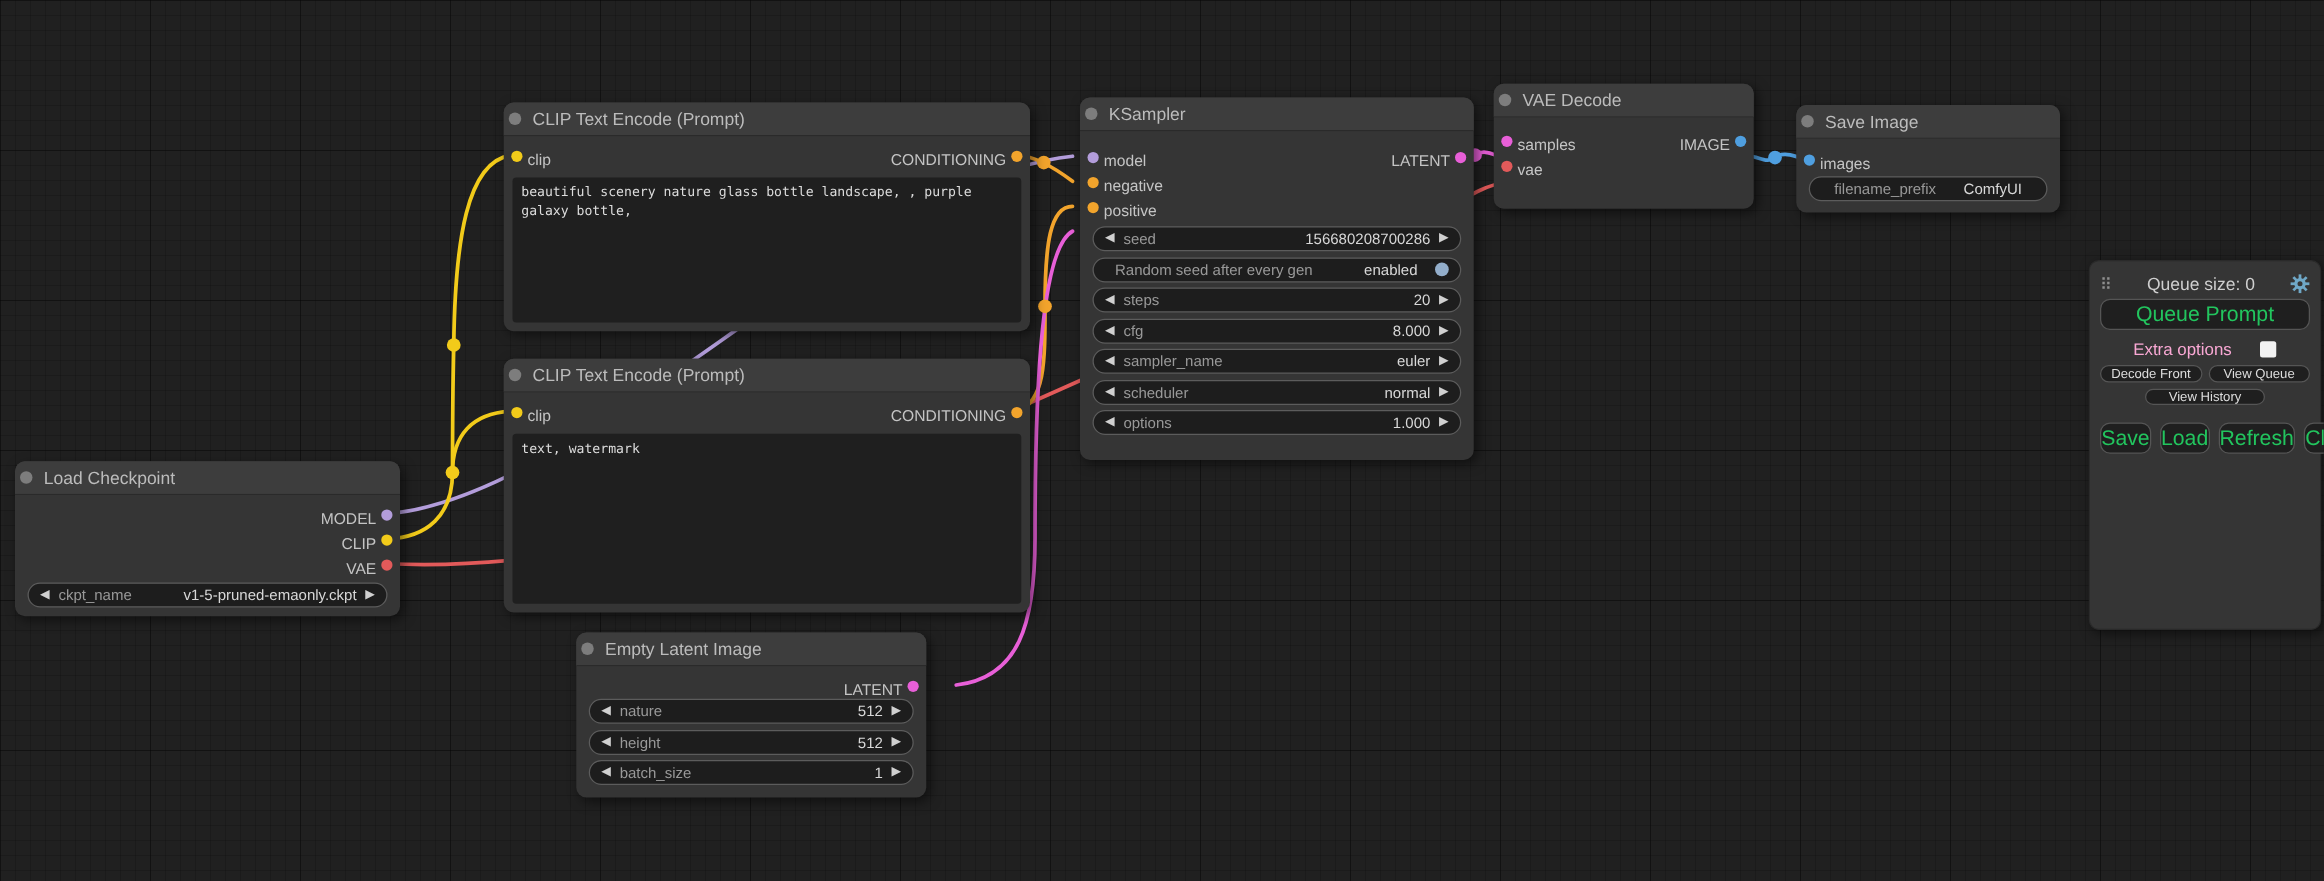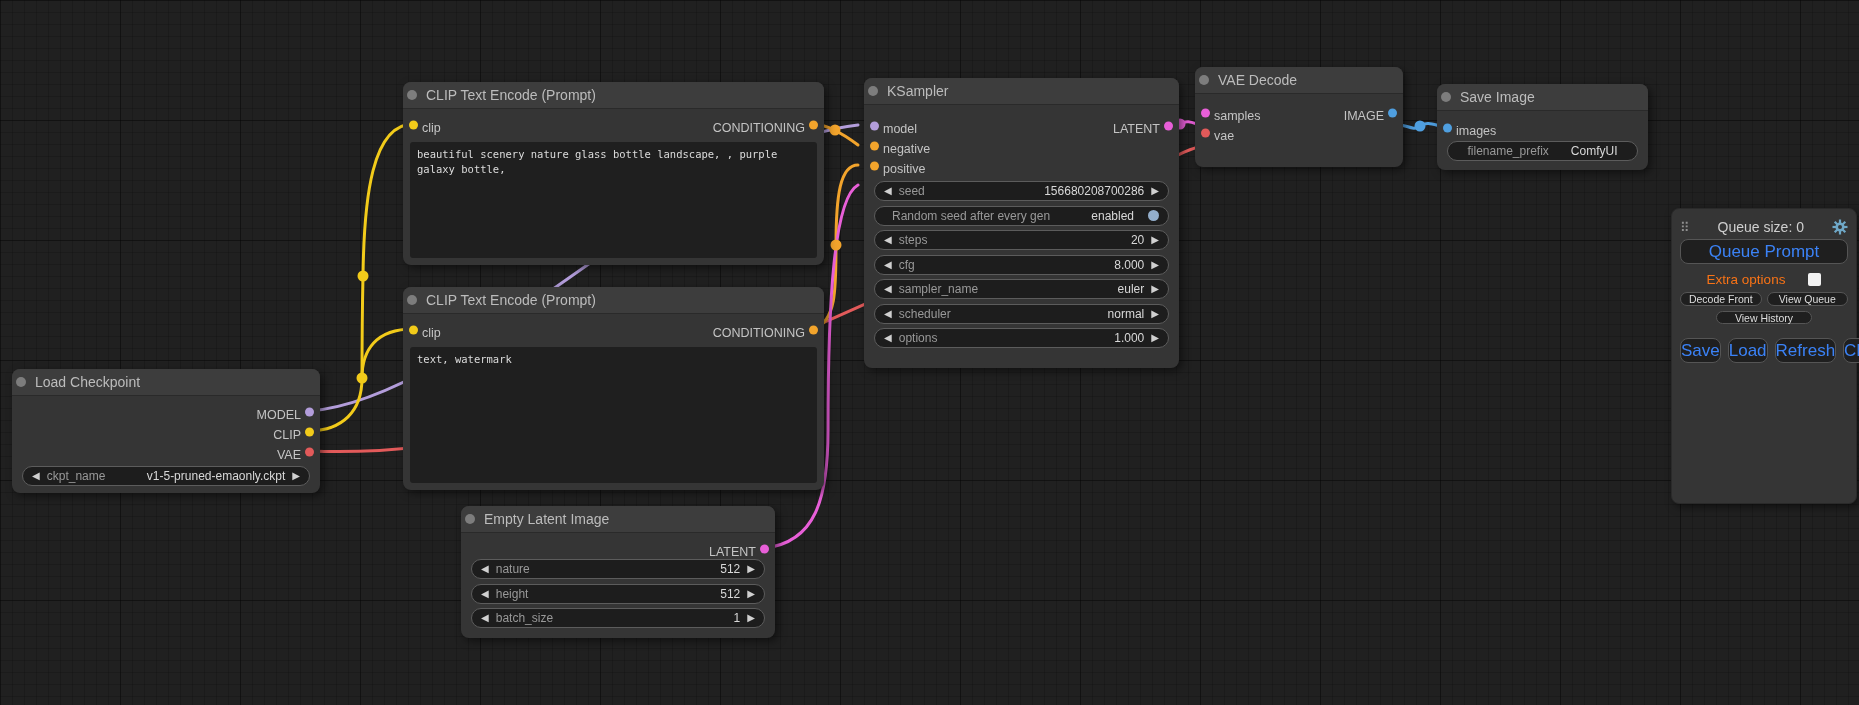--- a/index.html
+++ b/index.html
@@ -44,47 +44,47 @@
            border-radius:3px;font-family:"DejaVu Sans Mono",monospace;font-size:10.5px;
            color:#dcdcdc;padding:5px 7px;white-space:pre-wrap;line-height:1.4;
            box-sizing:border-box;overflow:hidden}
   
   #n-lc{left:12px;top:369px;width:308px;height:124px}
   #n-lc .ports{padding-top:6px}
   #n-lc .widget{margin-top:4px}
   #n-clip1{left:403px;top:82px;width:421px;height:183px}
   #n-clip2{left:403px;top:287px;width:421px;height:203px}
   #n-clip1 .ports,#n-clip2 .ports{padding-top:6px}
-  #n-latent{left:461px;top:506px;width:314px;height:132px}
+  #n-latent{left:461px;top:506px;width:280px;height:132px}
   #n-latent .ports{padding-top:6px}
   #n-ks{left:864px;top:78px;width:315px;height:290px}
   #n-ks .ports{padding-top:11px}
   #n-ks .absout{top:11px}
   #n-vae{left:1195px;top:67px;width:208px;height:100px}
   #n-vae .ports{padding-top:9px}
   #n-vae .absout{top:9px}
   #n-save{left:1437px;top:84px;width:211px;height:86px}
   #n-save .ports{padding-top:7px}
   #n-save .widget{margin-top:3px}
   
   #menu{position:absolute;left:1671px;top:208px;width:186px;height:296px;z-index:3;
         background:#353535;border:1px solid #2a2a2a;border-radius:8px;
         box-shadow:3px 3px 9px rgba(0,0,0,.5);box-sizing:border-box;padding:6px 8px;
         color:#d6d6d6}
   .mhead{display:flex;align-items:center;height:24px}
   .handle{color:#8f8f8f;font-size:13px;cursor:grab}
   .qsize{flex:1;text-align:center;font-size:14px;color:#cfcfcf}
   .btn{display:flex;align-items:center;justify-content:center;background:#1f1f1f;
-       border:1px solid #555;border-radius:8px;color:#3b82f6;cursor:pointer;
+       border:1px solid #555;border-radius:8px;color:#22c55e;cursor:pointer;
        box-sizing:border-box}
   .bigbtn{height:25px;font-size:17px;width:100%}
   .mrow{display:flex;gap:5px;margin-top:5px}
   .smallbtn{height:14px;font-size:10.5px;border-radius:8px;flex:1;color:#ddd}
   .extras{display:flex;align-items:center;justify-content:center;gap:23px;
-          margin-top:8px;font-size:13.5px;color:#f97316}
+          margin-top:8px;font-size:13.5px;color:#f9a8d4}
   .checkbox{width:13px;height:13px;background:#f2f2f2;border-radius:2px;flex:0 0 auto}
   .vhwrap{display:flex;justify-content:center;margin-top:5px}
   .vhwrap .smallbtn{flex:0 0 auto;width:96px;height:13px}
   .stack{display:flex;flex-direction:row;gap:7px;margin-top:14px}
 </style>
 </head>
 <body>
 
 <svg class="wires" width="1859" height="705">
   <path d="M310,411 C470,398 690,142 858,125" style="stroke: rgb(179, 157, 219);"></path>

